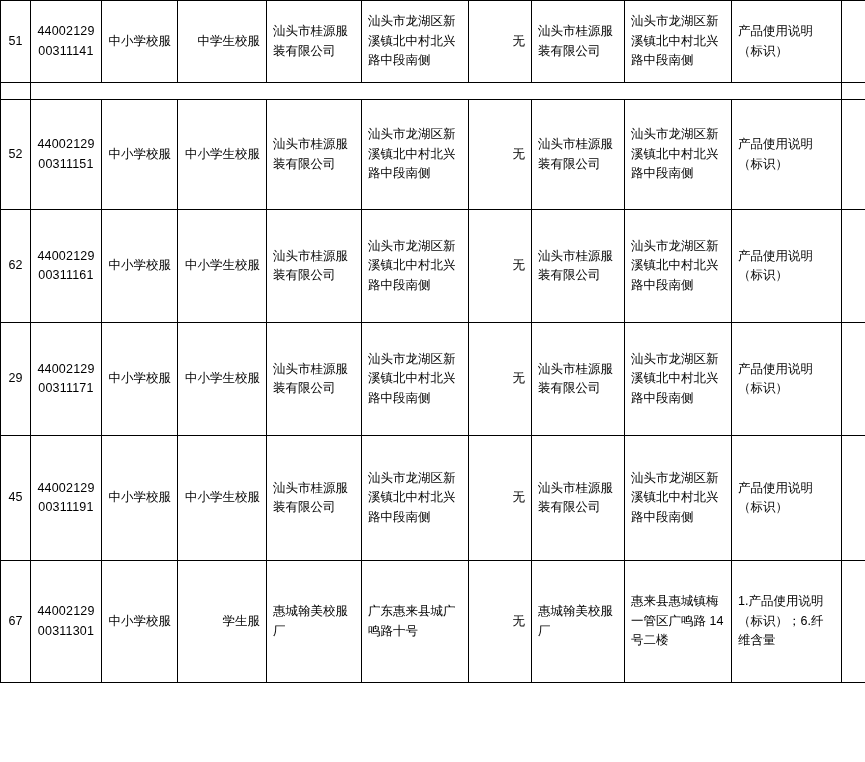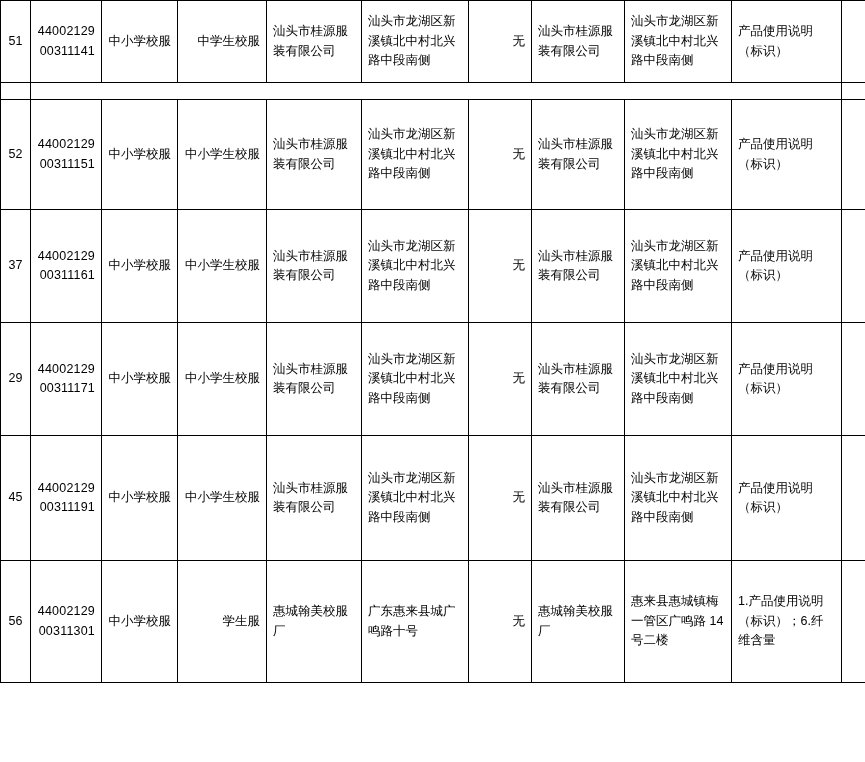--- a/index.html
+++ b/index.html
@@ -40,21 +40,21 @@
   col.c-name { width: 89px; }
   col.c-maker { width: 95px; }
   col.c-makeraddr { width: 107px; }
   col.c-mark { width: 63px; }
   col.c-inspected { width: 93px; }
   col.c-inspaddr { width: 107px; }
   col.c-issue { width: 110px; }
   col.c-tail { width: 24px; }
 
   td.index { text-align: center; }
-  td.code { text-align: right; padding-left: 5px; letter-spacing: 0.2px; }
+  td.code { text-align: center; padding-left: 5px; letter-spacing: 0.2px; }
   td.center { text-align: right; }
   td.left { text-align: left; }
   td.tail { border-left: 1px solid #000; }
 
   tr.spacer-row td {
     border: none;
     height: 16px;
     padding: 0;
   }
   tr.spacer-row td.edge {
@@ -113,21 +113,21 @@
         <td class="left">汕头市桂源服装有限公司</td>
         <td class="left">汕头市龙湖区新溪镇北中村北兴路中段南侧</td>
         <td class="center">无</td>
         <td class="left">汕头市桂源服装有限公司</td>
         <td class="left">汕头市龙湖区新溪镇北中村北兴路中段南侧</td>
         <td class="left">产品使用说明（标识）</td>
         <td class="tail"></td>
       </tr>
 
       <tr style="height:113px;">
-        <td class="index">37</td>
+        <td class="index">62</td>
         <td class="code">4400212900311161</td>
         <td class="center">中小学校服</td>
         <td class="center">中小学生校服</td>
         <td class="left">汕头市桂源服装有限公司</td>
         <td class="left">汕头市龙湖区新溪镇北中村北兴路中段南侧</td>
         <td class="center">无</td>
         <td class="left">汕头市桂源服装有限公司</td>
         <td class="left">汕头市龙湖区新溪镇北中村北兴路中段南侧</td>
         <td class="left">产品使用说明（标识）</td>
         <td class="tail"></td>
@@ -155,21 +155,21 @@
         <td class="left">汕头市桂源服装有限公司</td>
         <td class="left">汕头市龙湖区新溪镇北中村北兴路中段南侧</td>
         <td class="center">无</td>
         <td class="left">汕头市桂源服装有限公司</td>
         <td class="left">汕头市龙湖区新溪镇北中村北兴路中段南侧</td>
         <td class="left">产品使用说明（标识）</td>
         <td class="tail"></td>
       </tr>
 
       <tr style="height:122px;">
-        <td class="index">56</td>
+        <td class="index">67</td>
         <td class="code">4400212900311301</td>
         <td class="center">中小学校服</td>
         <td class="center">学生服</td>
         <td class="left">惠城翰美校服厂</td>
         <td class="left">广东惠来县城广鸣路十号</td>
         <td class="center">无</td>
         <td class="left">惠城翰美校服厂</td>
         <td class="left">惠来县惠城镇梅一管区广鸣路 14 号二楼</td>
         <td class="left">1.产品使用说明（标识）；6.纤维含量</td>
         <td class="tail"></td>

